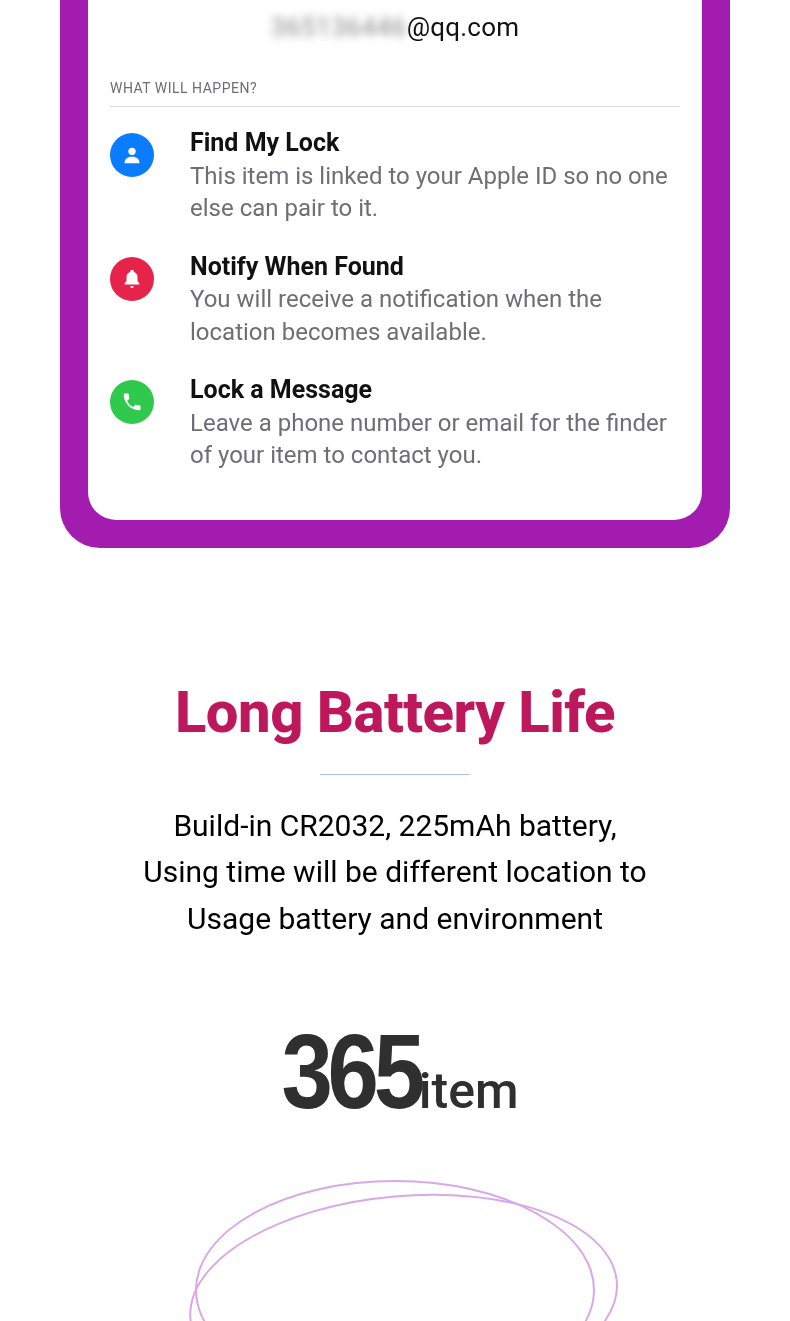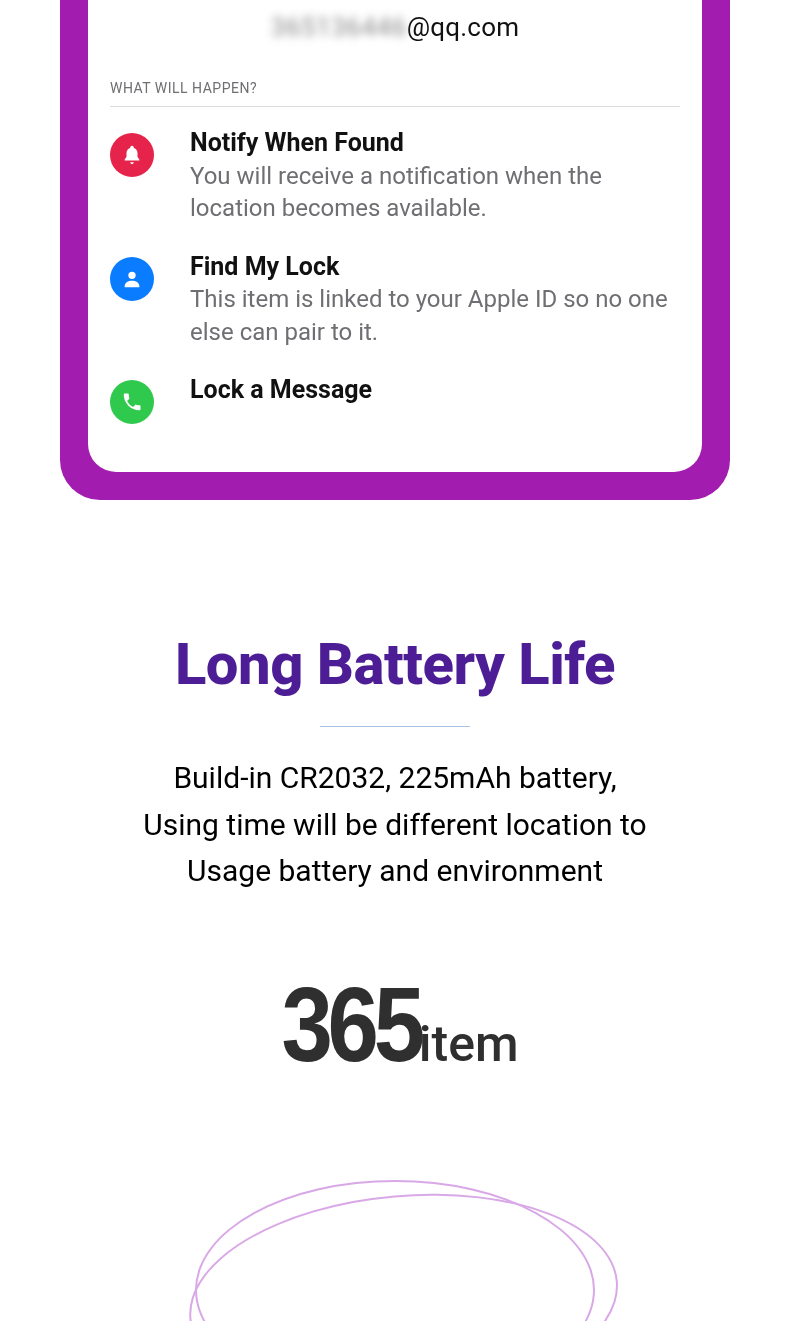--- a/index.html
+++ b/index.html
@@ -86,21 +86,21 @@
     cursor: pointer;
   }
   .battery-section {
     text-align: center;
     margin-top: 130px;
     position: relative;
   }
   .battery-title {
     font-size: 58px;
     font-weight: 800;
-    color: #4c1d95;
+    color: #be185d;
     letter-spacing: -0.5px;
   }
   .divider {
     width: 150px;
     height: 1px;
     background: #a7c4e6;
     margin: 28px auto 28px auto;
   }
   .battery-desc {
     font-size: 30px;
@@ -159,52 +159,53 @@
 <div class="phone-frame">
   <div class="phone-screen">
 
     <div class="email-line">
       <span class="email-blur">365136446</span><span>@qq.com</span>
     </div>
 
     <div class="section-title">WHAT WILL HAPPEN?</div>
 
     <div class="item-row">
-      <div class="item-icon icon-bell">
-        <svg viewBox="0 0 24 24">
-            <path d="M12 2a2 2 0 0 0-2 2v.3A6 6 0 0 0 6 10v4l-2 3v1h16v-1l-2-3v-4a6 6 0 0 0-4-5.7V4a2 2 0 0 0-2-2zm-2 18a2 2 0 0 0 4 0h-4z"></path>
-          </svg>
-      </div>
-      <div class="item-text">
-        <div class="item-title">Notify When Found</div>
-        <div class="item-desc">You will receive a notification when the location becomes available.</div>
-      </div>
-    </div>
-
-    <div class="item-row">
       <div class="item-icon icon-person">
         <svg viewBox="0 0 24 24">
             <circle cx="12" cy="8" r="4"></circle>
             <path d="M4 20c0-4 4-6 8-6s8 2 8 6v1H4v-1z"></path>
           </svg>
       </div>
       <div class="item-text">
         <div class="item-title">Find My Lock</div>
         <div class="item-desc">This item is linked to your Apple ID so no one else can pair to it.</div>
       </div>
     </div>
 
     <div class="item-row">
+      <div class="item-icon icon-bell">
+        <svg viewBox="0 0 24 24">
+            <path d="M12 2a2 2 0 0 0-2 2v.3A6 6 0 0 0 6 10v4l-2 3v1h16v-1l-2-3v-4a6 6 0 0 0-4-5.7V4a2 2 0 0 0-2-2zm-2 18a2 2 0 0 0 4 0h-4z"></path>
+          </svg>
+      </div>
+      <div class="item-text">
+        <div class="item-title">Notify When Found</div>
+        <div class="item-desc">You will receive a notification when the location becomes available.</div>
+      </div>
+    </div>
+
+    <div class="item-row">
       <div class="item-icon icon-phone">
         <svg viewBox="0 0 24 24">
             <path d="M6.6 10.8a15 15 0 0 0 6.6 6.6l2.2-2.2c.3-.3.7-.4 1.1-.3 1.2.4 2.5.6 3.8.6.6 0 1 .4 1 1V20c0 .6-.4 1-1 1C10.8 21 3 13.2 3 3.7c0-.6.4-1 1-1h3.5c.6 0 1 .4 1 1 0 1.3.2 2.6.6 3.8.1.4 0 .8-.3 1.1L6.6 10.8z"></path>
           </svg>
       </div>
       <div class="item-text">
         <div class="item-title">Lock a Message</div>
+        <div class="item-desc">Leave a phone number or email for the finder of your item to contact you.</div>
       </div>
     </div>
 
 
   </div>
 </div>
 
 <div class="battery-section">
   <div class="battery-title">Long Battery Life</div>
   <div class="divider"></div>

